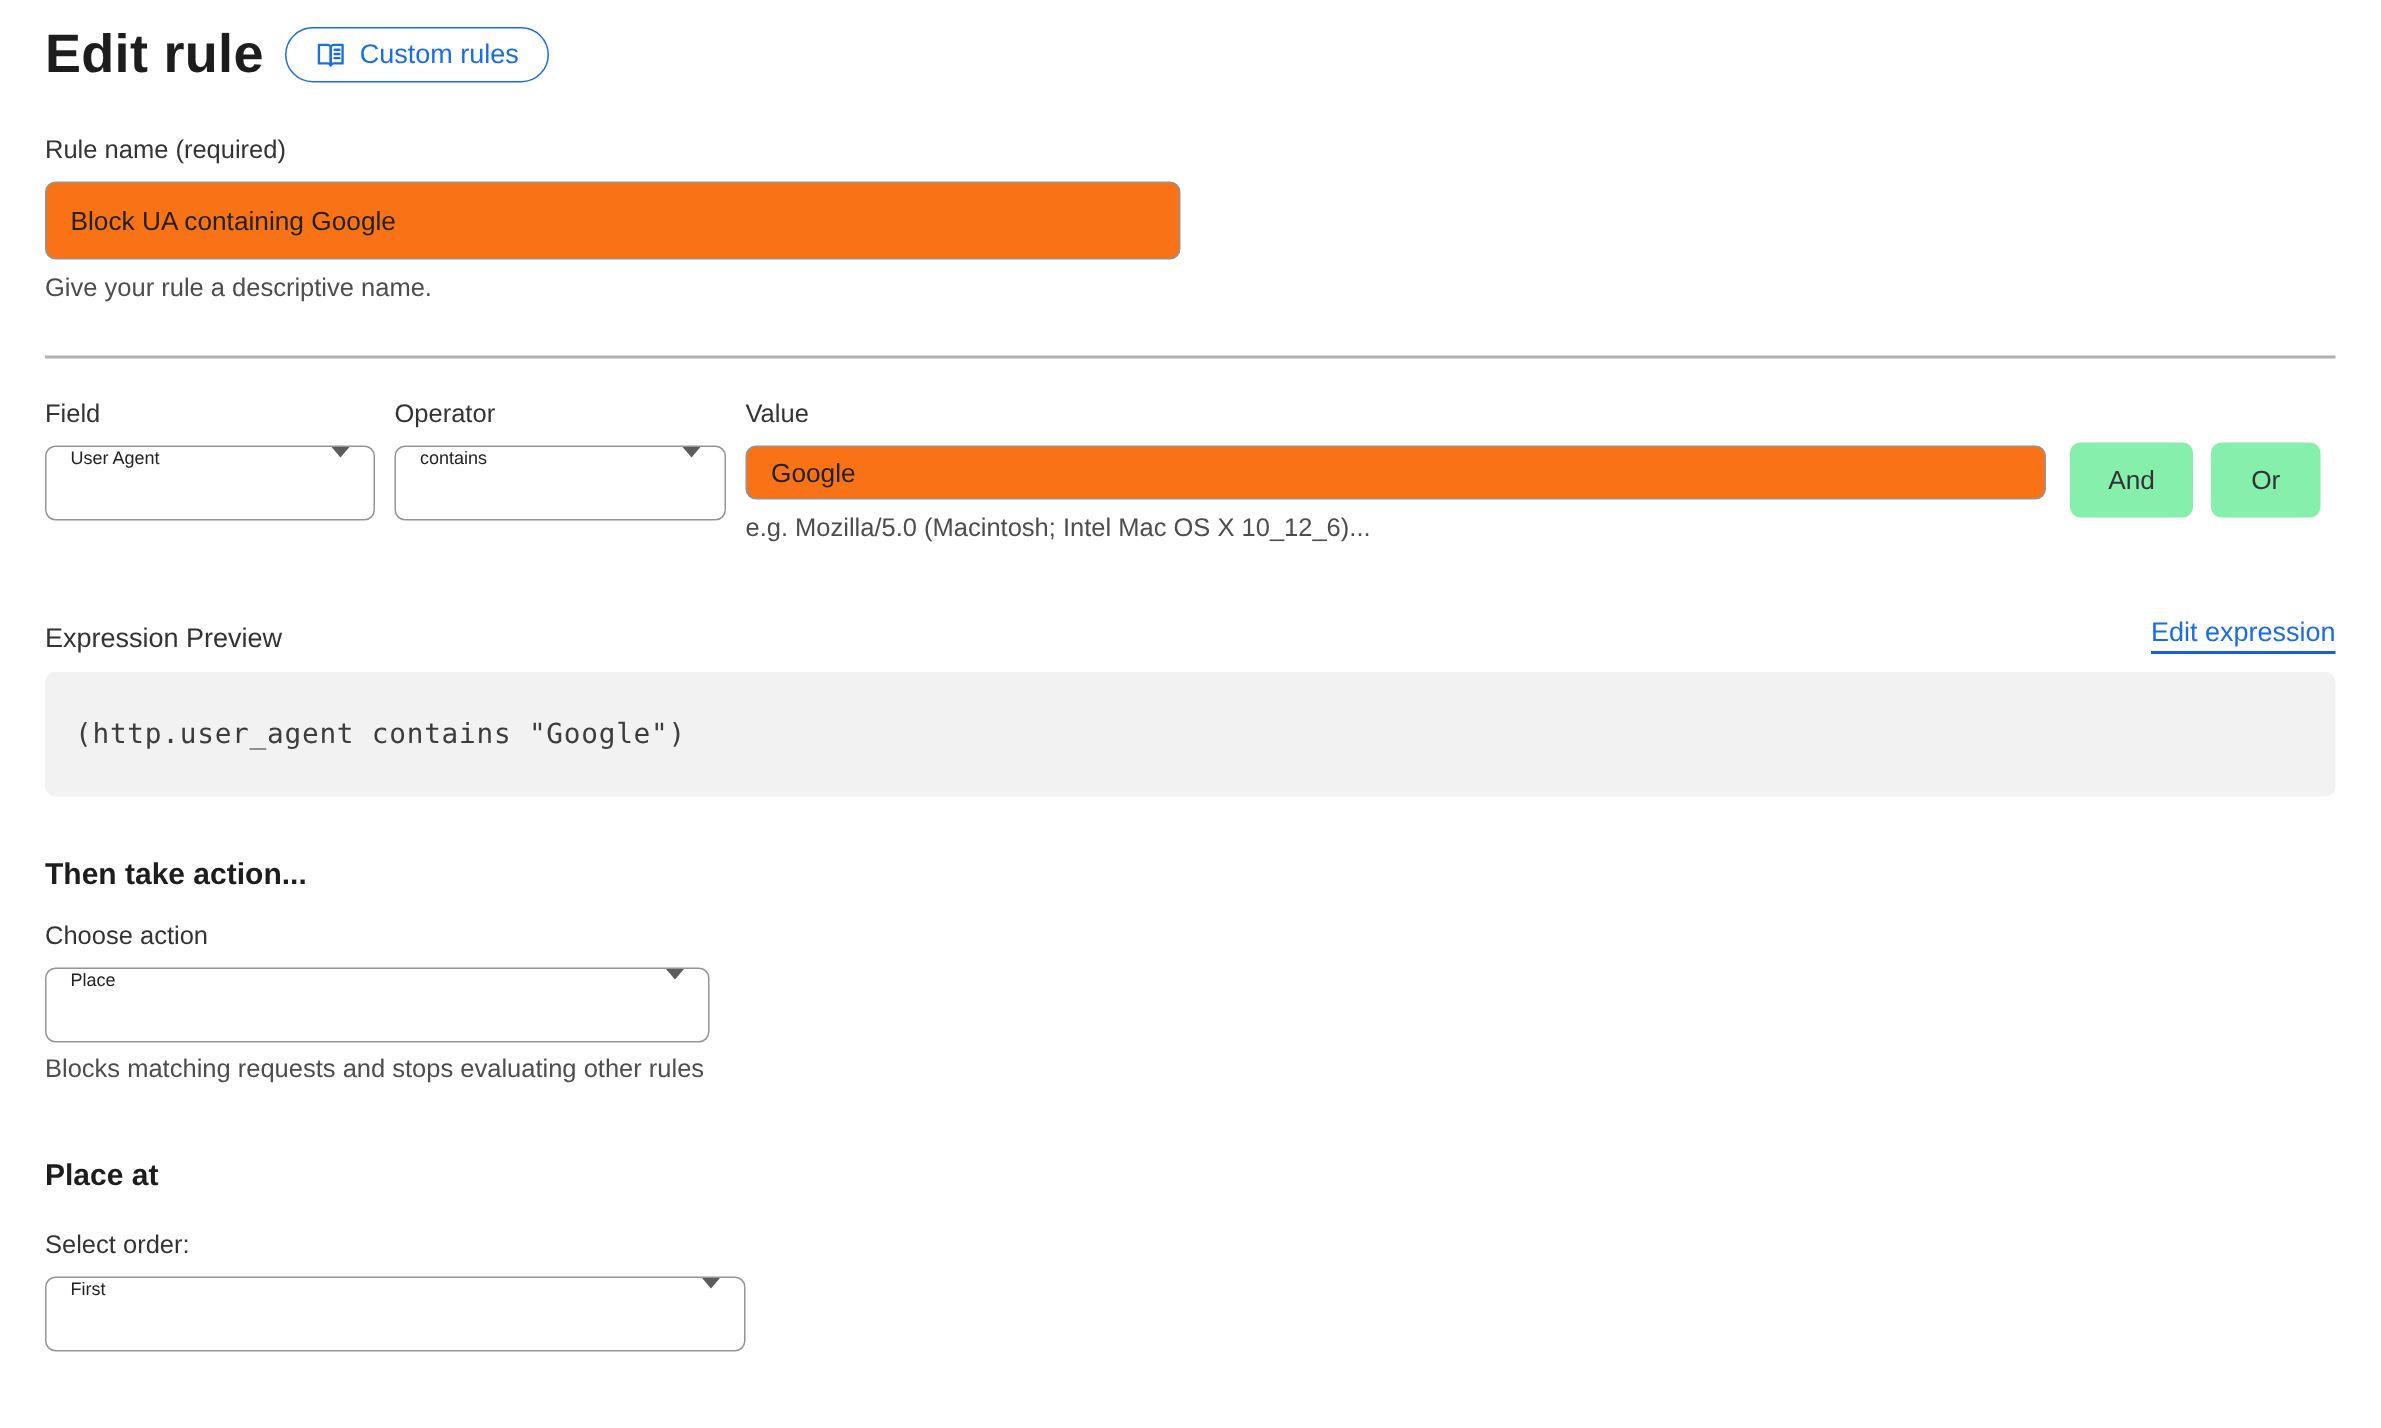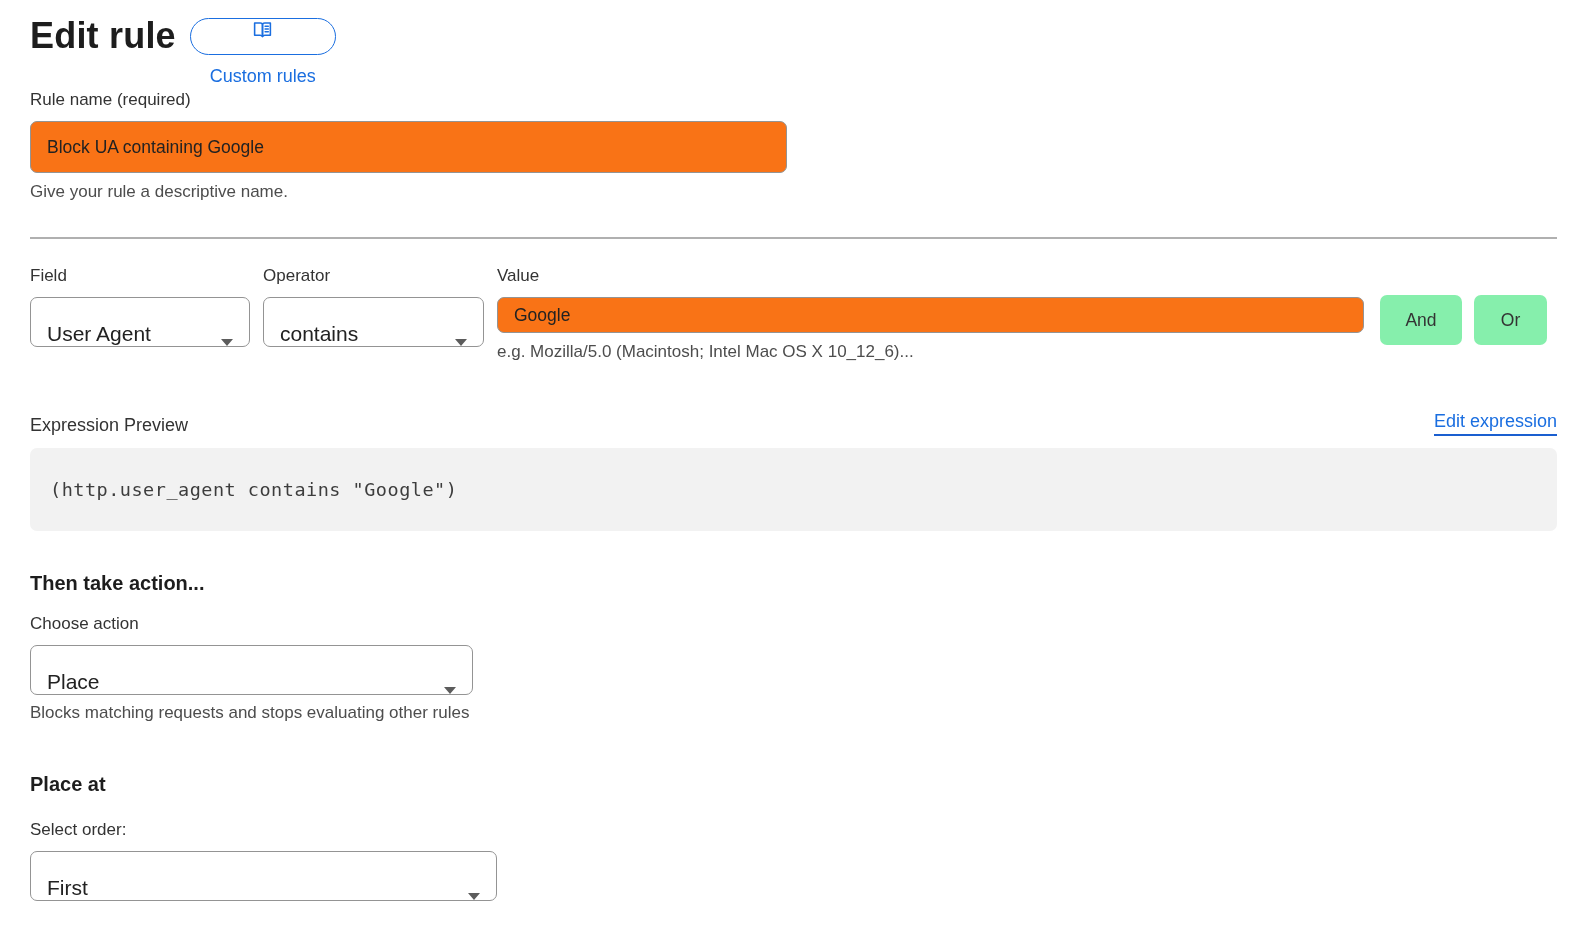--- a/index.html
+++ b/index.html
@@ -22,31 +22,30 @@
   }
   .page-title {
     font-size: 36px;
     font-weight: bold;
     color: #1d1d1d;
     letter-spacing: 0.2px;
   }
   .pill-btn {
     display: inline-flex;
     align-items: center;
-    gap: 26px;
+    gap: 9px;
     height: 37px;
     padding: 0 19px;
     border: 1.5px solid #1a6ee0;
     border-radius: 19px;
     background: #ffffff;
     color: #1a6ee0;
     font-size: 18px;
     font-family: "Liberation Sans", sans-serif;
     cursor: pointer;
-    flex-direction: column;
   }
   .pill-btn svg { display: block; }
 
   
   .field-label {
     font-size: 17px;
     color: #333333;
     margin-bottom: 11px;
   }
   .helper-text {
@@ -66,24 +65,24 @@
     background: #f97316;
     width: 100%;
     outline: none;
   }
   .select-box {
     height: 50px;
     border: 1px solid #949494;
     border-radius: 7px;
     background: #ffffff;
     display: flex;
-    align-items: flex-end;
+    align-items: flex-start;
     justify-content: space-between;
     padding: 0 16px;
-    font-size: 21px;
+    font-size: 12px;
     color: #222222;
     cursor: pointer;
   }
   .chevron {
     width: 0; height: 0;
     border-left: 6px solid transparent;
     border-right: 6px solid transparent;
     border-top: 7px solid #5c5c5c;
     margin-left: 12px;
     flex: none;

